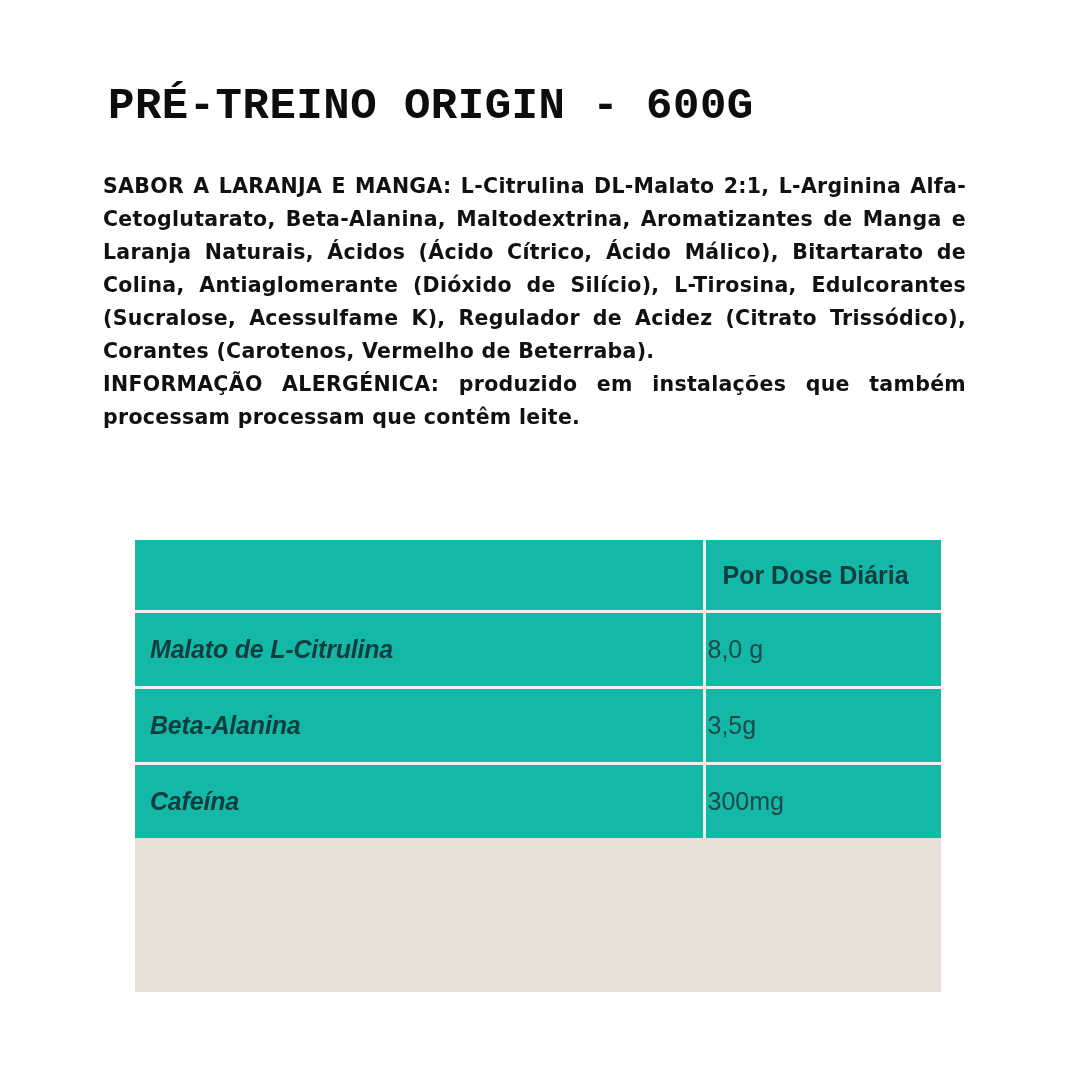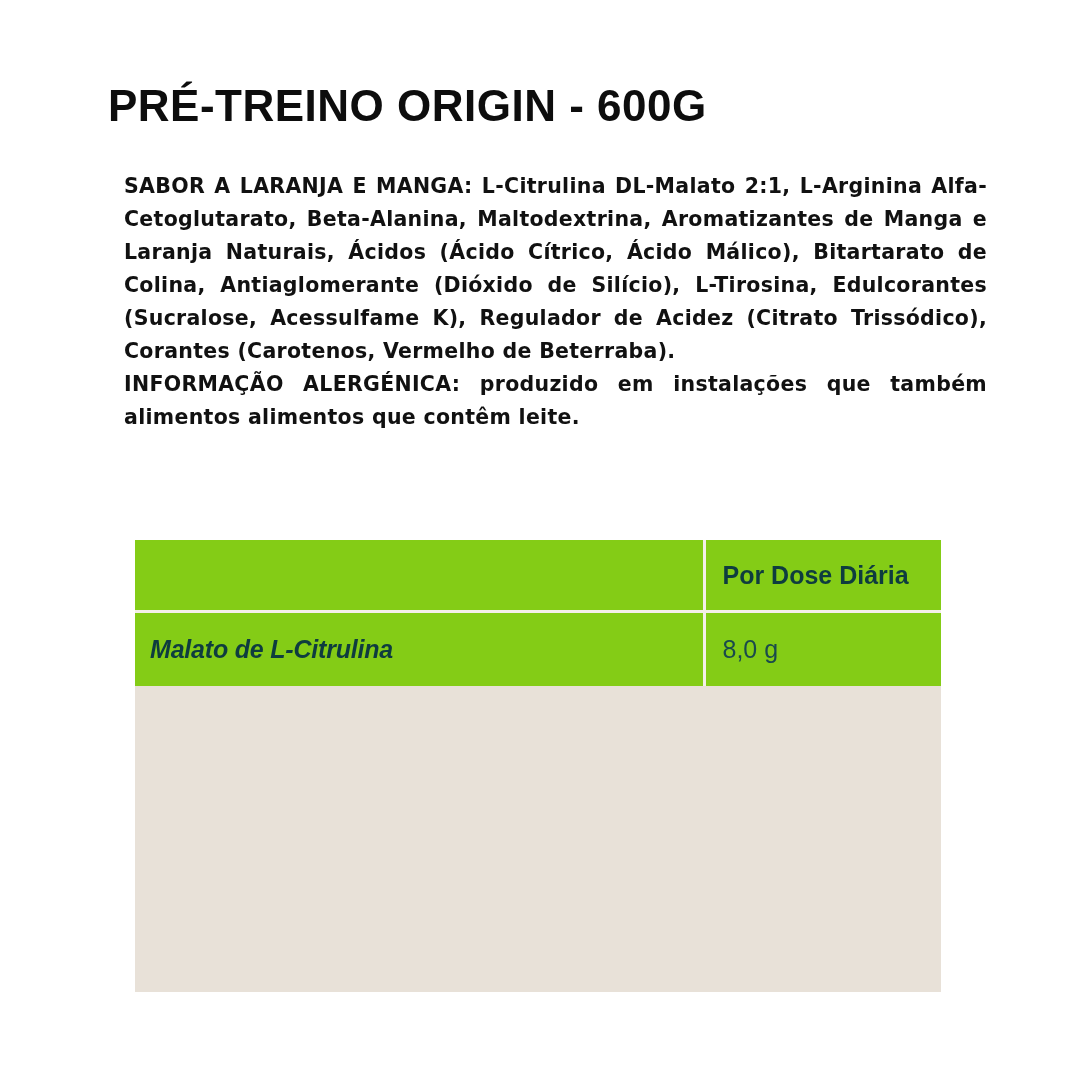--- a/index.html
+++ b/index.html
@@ -13,31 +13,31 @@
       position: relative;
       overflow: hidden;
       font-family: "Liberation Sans", "DejaVu Sans", sans-serif;
       color: #111111;
     }
     .title {
       position: absolute;
       left: 108px;
       top: 78px;
       margin: 0;
-      font-family: Liberation Sans, sans-serif;
+      font-family: Liberation Mono, monospace;
       font-weight: bold;
       font-size: 44px;
       line-height: 56px;
       letter-spacing: 0.5px;
       color: #0d0d0d;
       white-space: nowrap;
     }
     .desc {
       position: absolute;
-      left: 124px;
+      left: 103px;
       top: 170px;
       width: 863px;
       margin: 0;
       font-family: "DejaVu Sans", "Liberation Sans", sans-serif;
       font-weight: bold;
       font-size: 20.5px;
       line-height: 33px;
       letter-spacing: 0.3px;
       color: #111111;
       text-align: justify;
@@ -58,63 +58,71 @@
       background: #e8e1d8;
     }
     table.nutri {
       border-collapse: collapse;
       width: 806px;
       table-layout: fixed;
     }
     table.nutri col.c1 { width: 569px; }
     table.nutri col.c2 { width: 237px; }
     table.nutri th, table.nutri td {
-      background: #84cc16;
+      background: #14b8a6;
       padding: 0 0 0 15px;
       text-align: left;
       vertical-align: middle;
       font-family: "Liberation Sans", "DejaVu Sans", sans-serif;
       font-size: 25px;
       color: #0e3c3f;
       border-bottom: 3px solid #f4efe9;
       white-space: nowrap;
     }
     table.nutri tr:last-child td { border-bottom: none; }
     table.nutri th { height: 70px; font-weight: bold; }
     table.nutri td { height: 73px; }
     table.nutri th.c1, table.nutri td.c1 {
       border-right: 3px solid #f4efe9;
     }
     table.nutri td.name { font-weight: bold; letter-spacing: -0.2px; font-style: italic; }
     table.nutri td.val { font-weight: normal; color: #1a4a4c; }
     table.nutri th.c2 { padding-left: 17px; }
-    table.nutri td.val { padding-left: 17px; }
+    table.nutri td.val { padding-left: 2px; }
   </style>
 </head>
 <body>
 
 <h1 class="title">PRÉ-TREINO ORIGIN - 600G</h1>
 
 <div class="desc">
   <p>SABOR A LARANJA E MANGA: L-Citrulina DL-Malato 2:1, L-Arginina Alfa-Cetoglutarato, Beta-Alanina, Maltodextrina, Aromatizantes de Manga e Laranja Naturais, Ácidos (Ácido Cítrico, Ácido Málico), Bitartarato de Colina, Antiaglomerante (Dióxido de Silício), L-Tirosina, Edulcorantes (Sucralose, Acessulfame K), Regulador de Acidez (Citrato Trissódico), Corantes (Carotenos, Vermelho de Beterraba).</p>
-  <p class="last">INFORMAÇÃO ALERGÉNICA: produzido em instalações que também alimentos alimentos que contêm leite.</p>
+  <p class="last">INFORMAÇÃO ALERGÉNICA: produzido em instalações que também processam processam que contêm leite.</p>
 </div>
 
 <div class="table-wrap">
   <table class="nutri">
     <colgroup>
       <col class="c1">
       <col class="c2">
     </colgroup>
     <thead>
       <tr>
         <th class="c1"></th>
         <th class="c2">Por Dose Diária</th>
       </tr>
     </thead>
     <tbody>
       <tr>
         <td class="c1 name">Malato de L-Citrulina</td>
         <td class="val">8,0 g</td>
       </tr>
+      <tr>
+        <td class="c1 name">Beta-Alanina</td>
+        <td class="val">3,5g</td>
+      </tr>
+      <tr>
+        <td class="c1 name">Cafeína</td>
+        <td class="val">300mg</td>
+      </tr>
     </tbody>
   </table>
 </div>
 
 </body></html>

